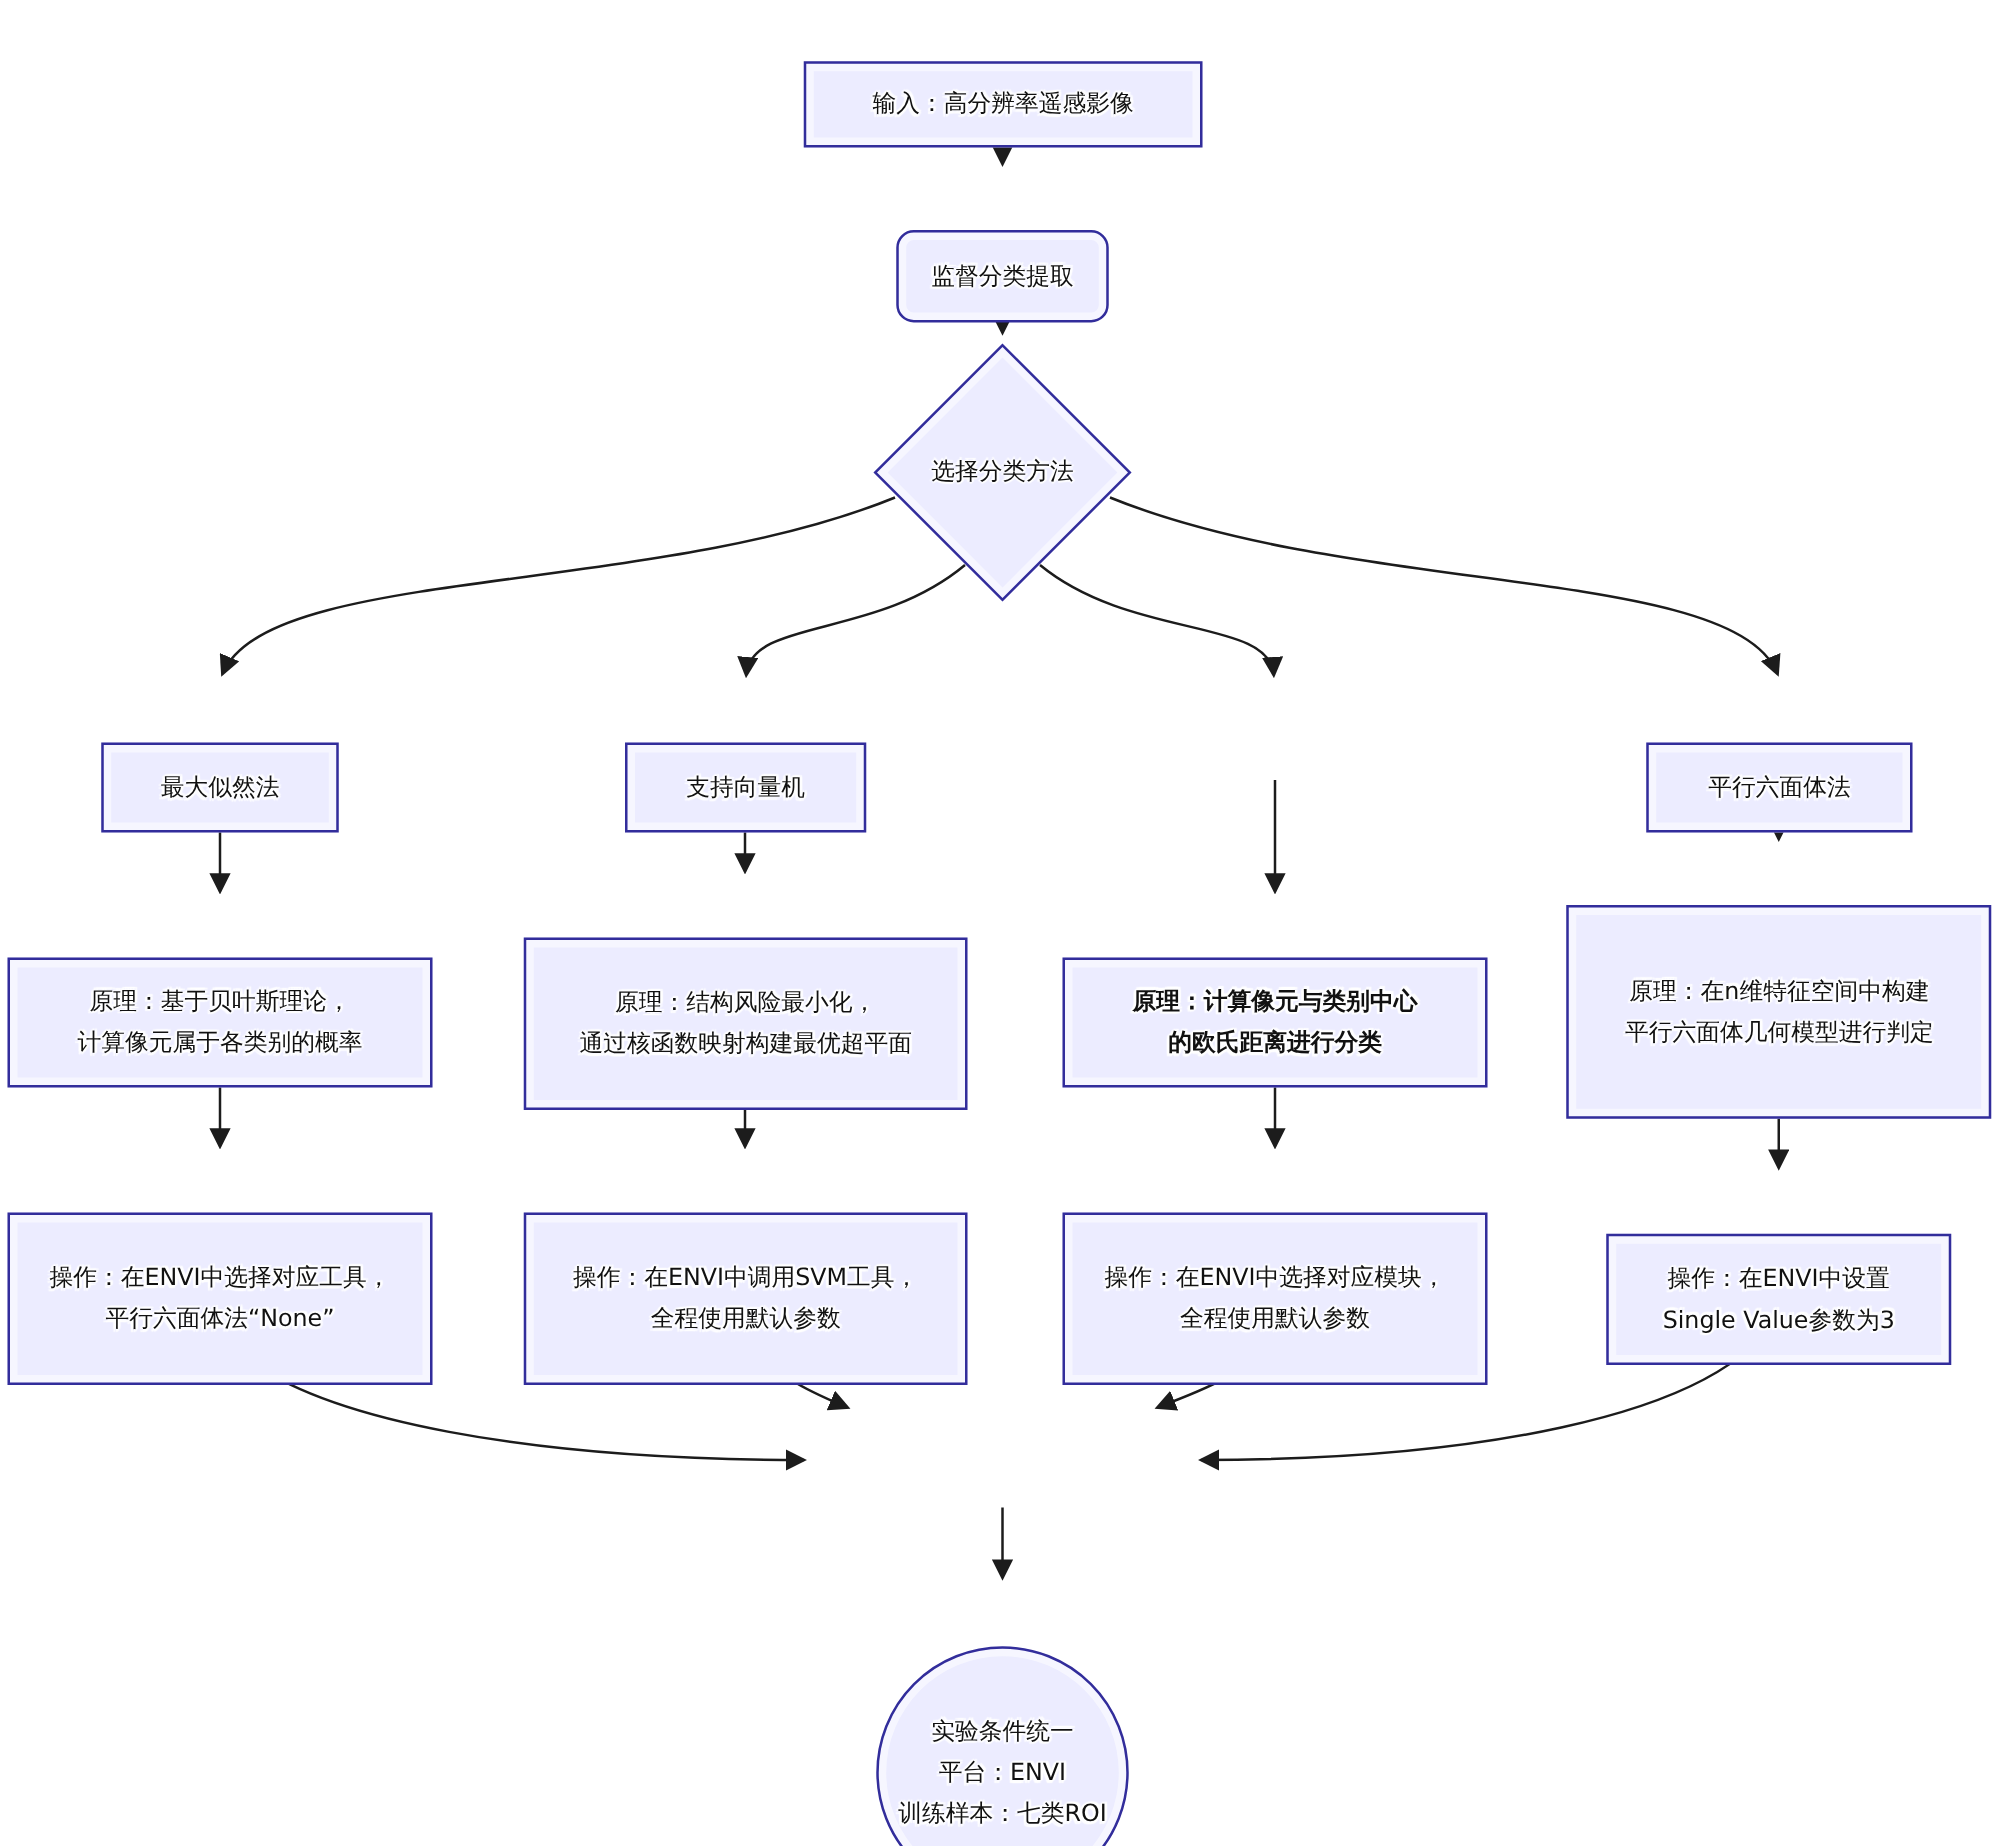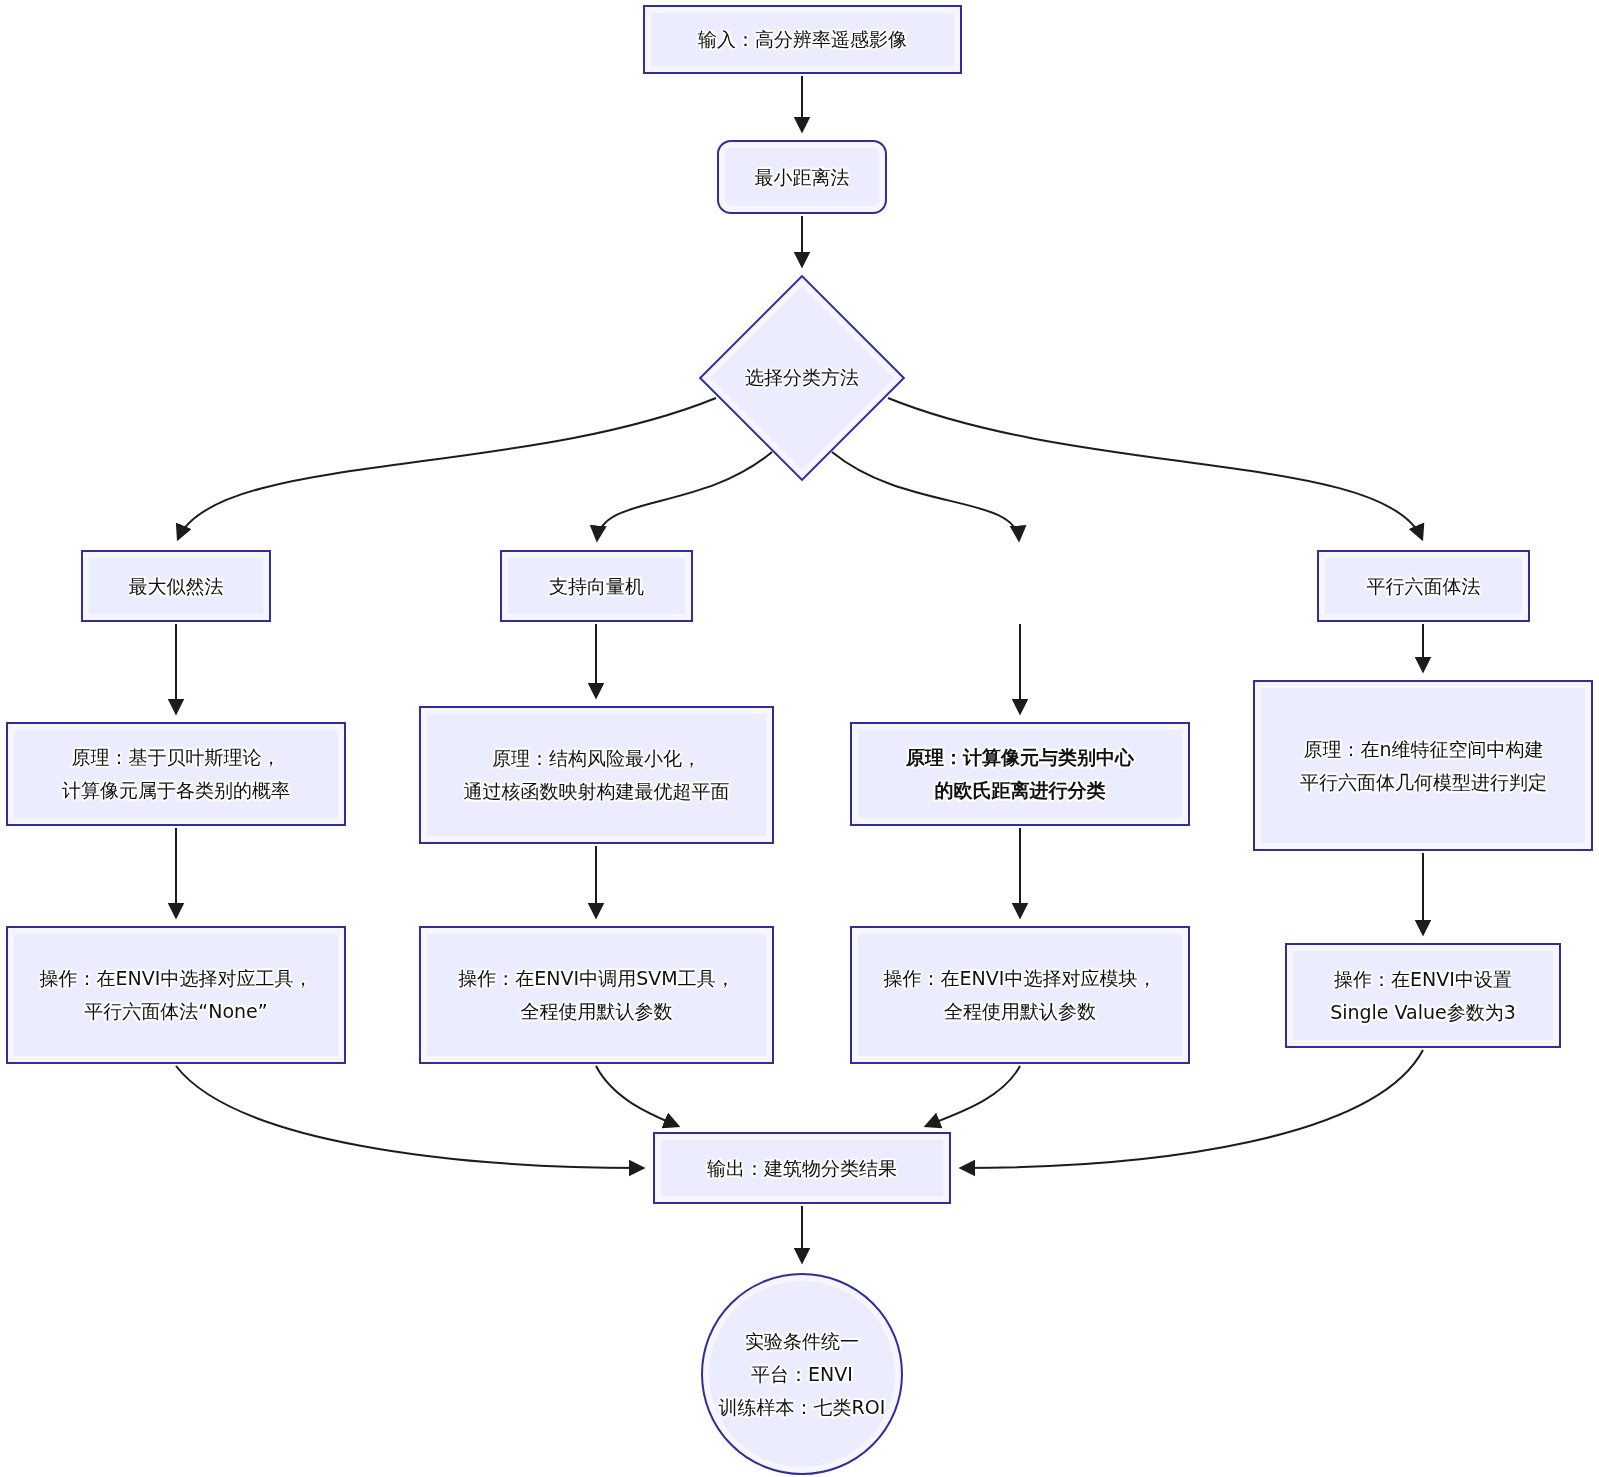--- a/index.html
+++ b/index.html
@@ -13,20 +13,21 @@
   .node {
     position:absolute; box-sizing:border-box;
     background:#ECECFF; border:2px solid #322d9b;
     box-shadow: inset 0 0 0 6px rgba(255,255,255,0.55);
     display:flex; align-items:center; justify-content:center;
     text-align:center; font-size:19px; line-height:33px;
     white-space:pre-line; padding:4px 10px;
     text-shadow:
       -2px 0 1px #fff, 2px 0 1px #fff, 0 -2px 1px #fff, 0 2px 1px #fff,
       -1px -1px 1px #fff, 1px 1px 1px #fff, -2px 2px 1px #fff, 2px -2px 1px #fff;
+    margin-top: 44px;
   }
   .rounded { border-radius:14px; }
   .circle-node { border-radius:50%; }
   .diamond-shape {
     position:absolute; box-sizing:border-box; width:146px; height:146px;
     left:729px; top:305px; transform:rotate(45deg);
     background:#ECECFF; border:2px solid #322d9b;
     box-shadow: inset 0 0 0 6px rgba(255,255,255,0.55);
   }
   .diamond-label {
@@ -81,21 +82,21 @@
     <path class="edge" marker-end="url(#arrow)" d="M1423,853 L1423,934"></path>
     <path class="edge" marker-end="url(#arrow)" d="M176,1066 C235,1142 450,1168 643,1168"></path>
     <path class="edge" marker-end="url(#arrow)" d="M596,1066 C614,1100 652,1115 678,1126"></path>
     <path class="edge" marker-end="url(#arrow)" d="M1020,1066 C1002,1100 953,1115 926,1126"></path>
     <path class="edge" marker-end="url(#arrow)" d="M1423,1050 C1376,1138 1160,1168 961,1168"></path>
     <path class="edge" marker-end="url(#arrow)" d="M802,1206 L802,1262"></path>
   </svg>
 
   <div class="node" id="n-input">输入：高分辨率遥感影像</div>
 
-  <div class="node rounded" id="n-supervised">最小距离法</div>
+  <div class="node rounded" id="n-supervised">监督分类提取</div>
 
   <div class="diamond-shape"></div>
   <div class="diamond-label">选择分类方法</div>
 
   <div class="node" id="n-m1">最大似然法</div>
   <div class="node" id="n-m2">支持向量机</div>
   <div class="node" id="n-m4">平行六面体法</div>
 
   <div class="node" id="n-p1">原理：基于贝叶斯理论，
 计算像元属于各类别的概率</div>
@@ -108,19 +109,18 @@
 
   <div class="node" id="n-o1">操作：在ENVI中选择对应工具，
 平行六面体法“None”</div>
   <div class="node" id="n-o2">操作：在ENVI中调用SVM工具，
 全程使用默认参数</div>
   <div class="node" id="n-o3">操作：在ENVI中选择对应模块，
 全程使用默认参数</div>
   <div class="node" id="n-o4">操作：在ENVI中设置
 Single Value参数为3</div>
 
-  <div class="node" id="n-output">输出：建筑物分类结果</div>
 
   <div class="node circle-node" id="n-circle">实验条件统一
 平台：ENVI
 训练样本：七类ROI</div>
 
 </div>
 
 </body></html>

